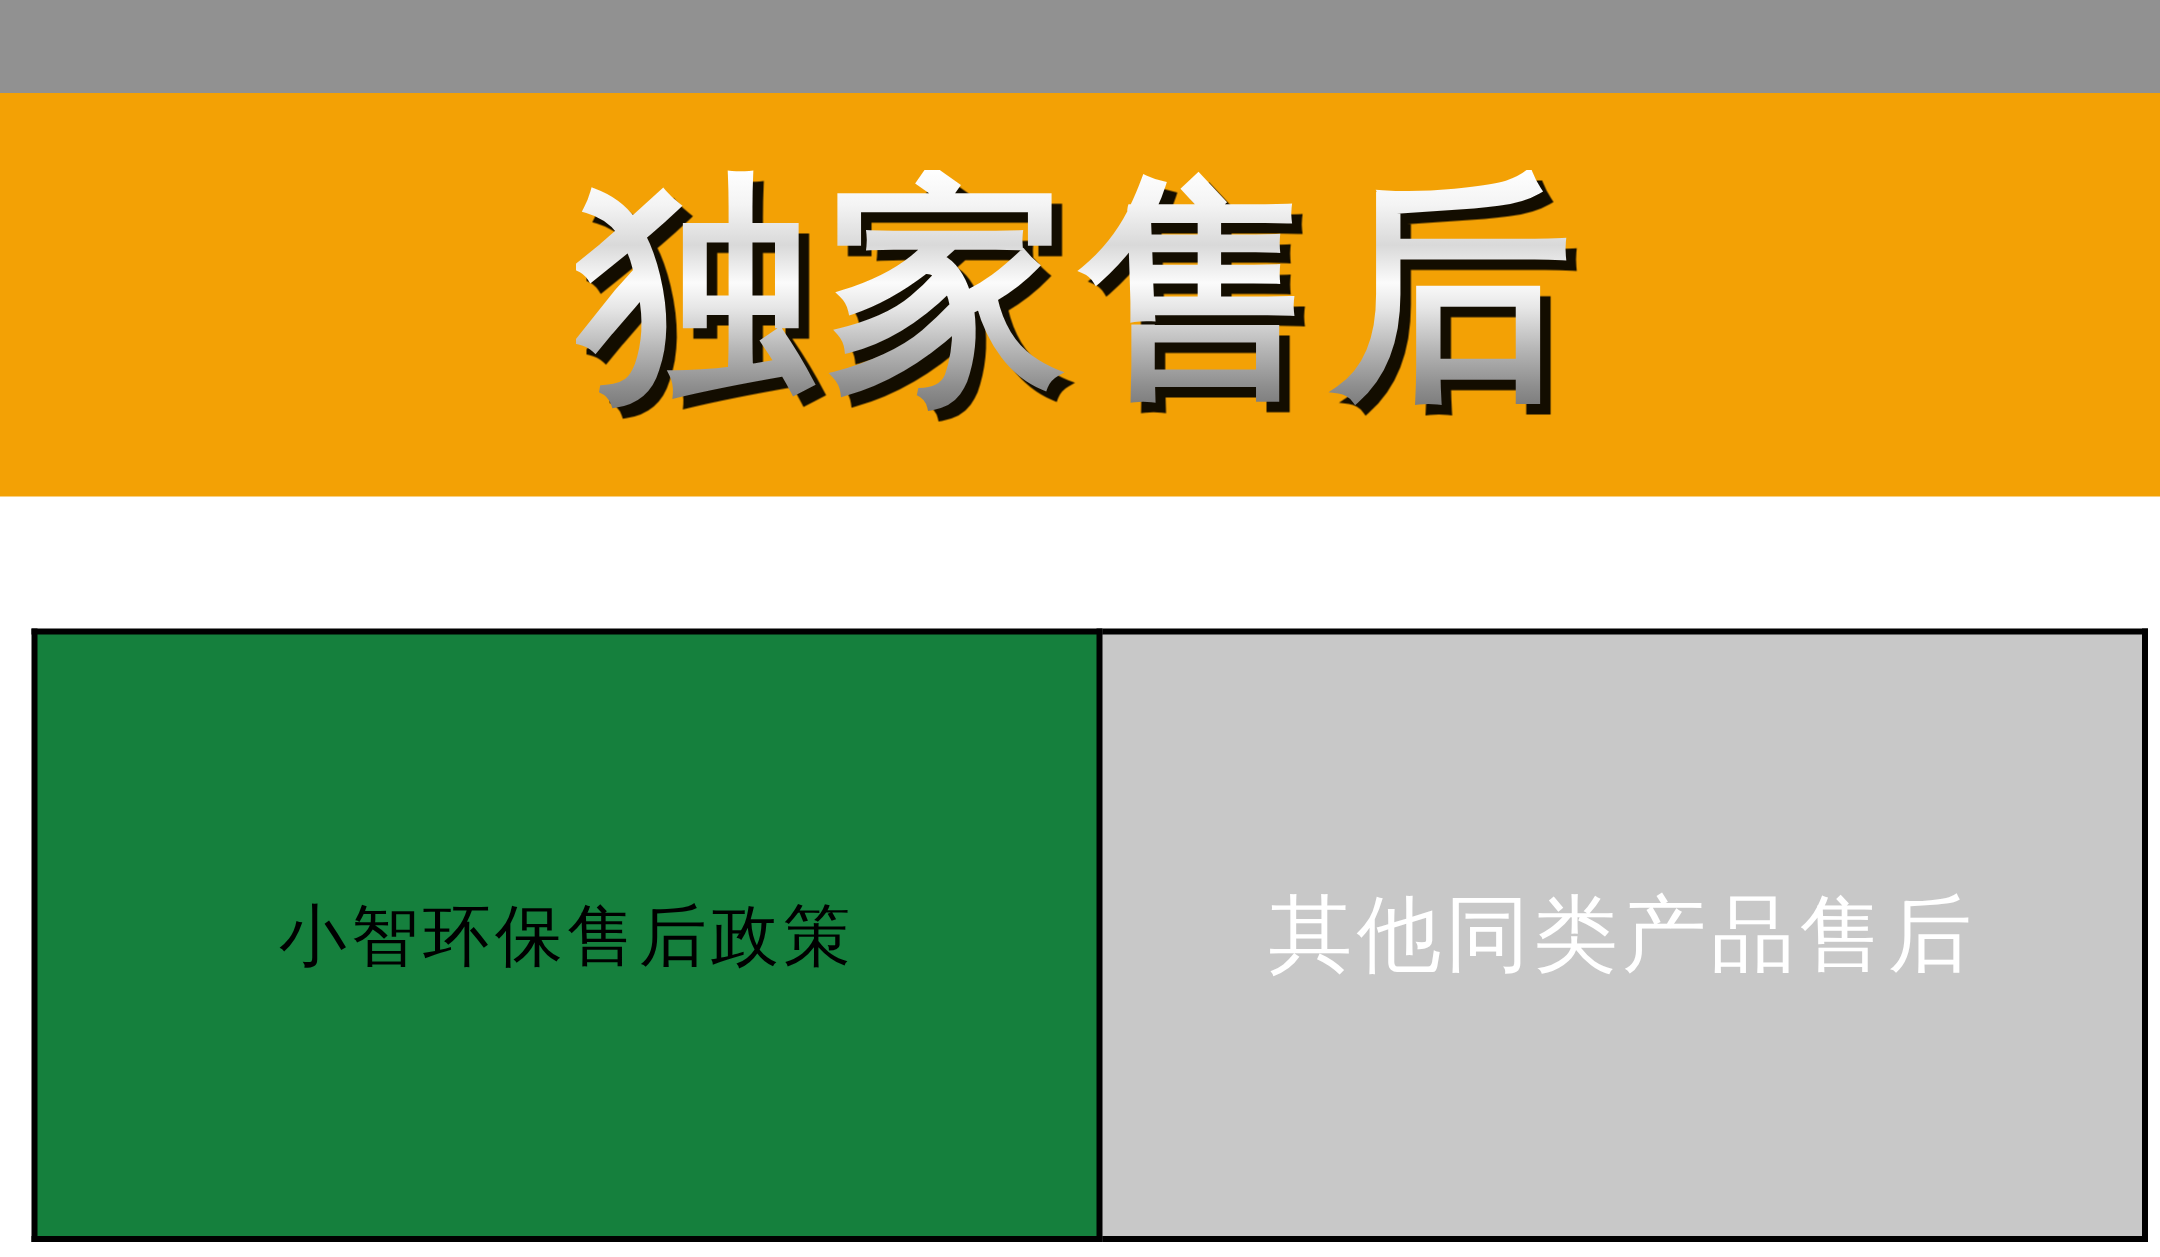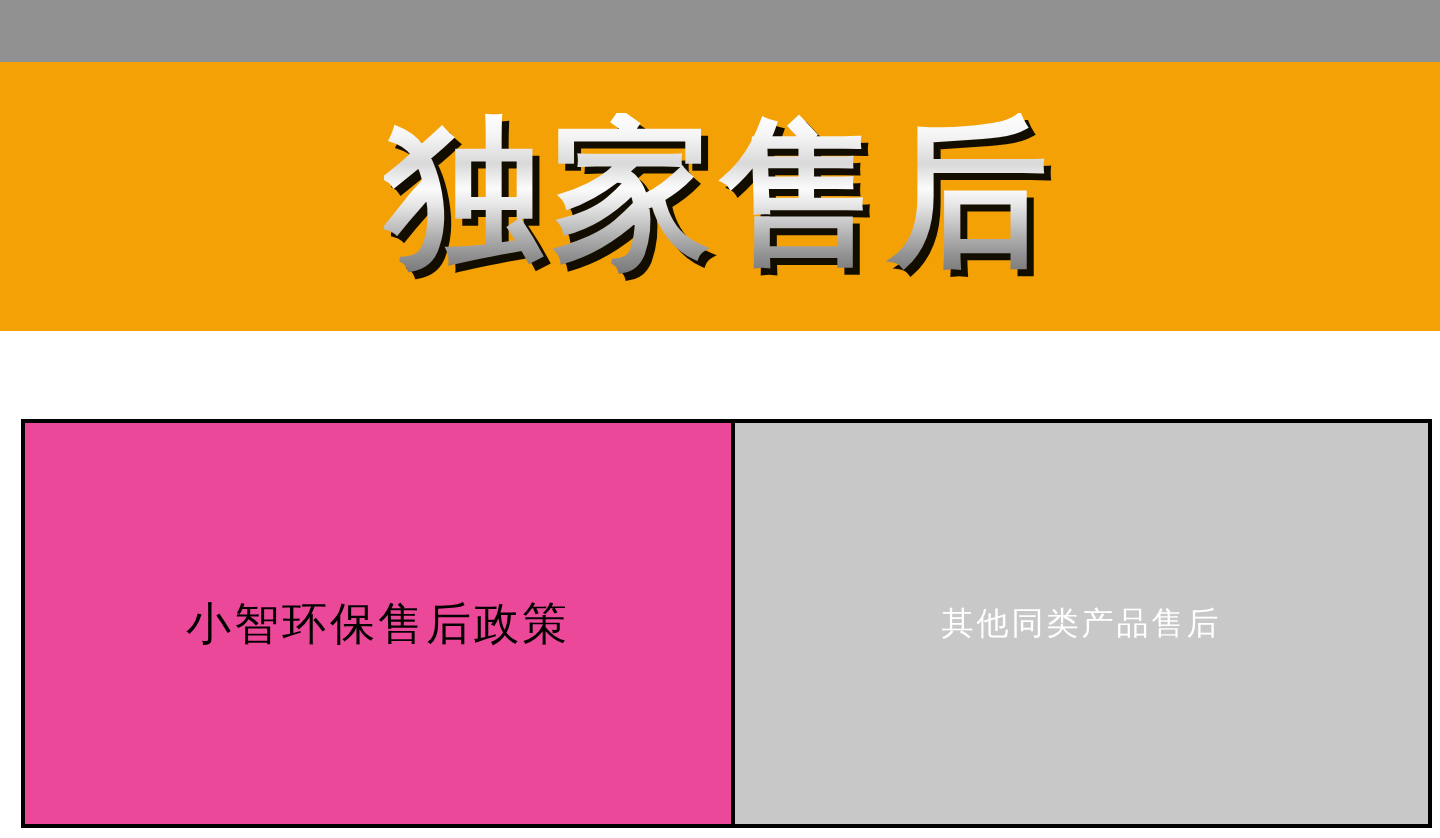--- a/index.html
+++ b/index.html
@@ -83,34 +83,34 @@
     table-layout: fixed;
   }
 
   .cmp-table td {
     border: 4px solid #000000;
     padding: 0;
     vertical-align: middle;
     text-align: center;
   }
 
-  .col-left  { width: 706px; background: #ec4899; }
+  .col-left  { width: 706px; background: #15803d; }
   .col-right { width: 693px; background: #c8c8c8; }
 
   .head-row td { height: 104px; }
 
   .head-left {
     color: #000000;
     font-size: 45px;
     letter-spacing: 3px;
     line-height: 1.1;
   }
   .head-right {
     color: #ffffff;
-    font-size: 32px;
+    font-size: 56px;
     letter-spacing: 3px;
     line-height: 1.1;
   }
 
   .body-row td { height: 301px; }
 
   .bullet-block {
     display: block;
     text-align: left;
     padding-left: 170px;

